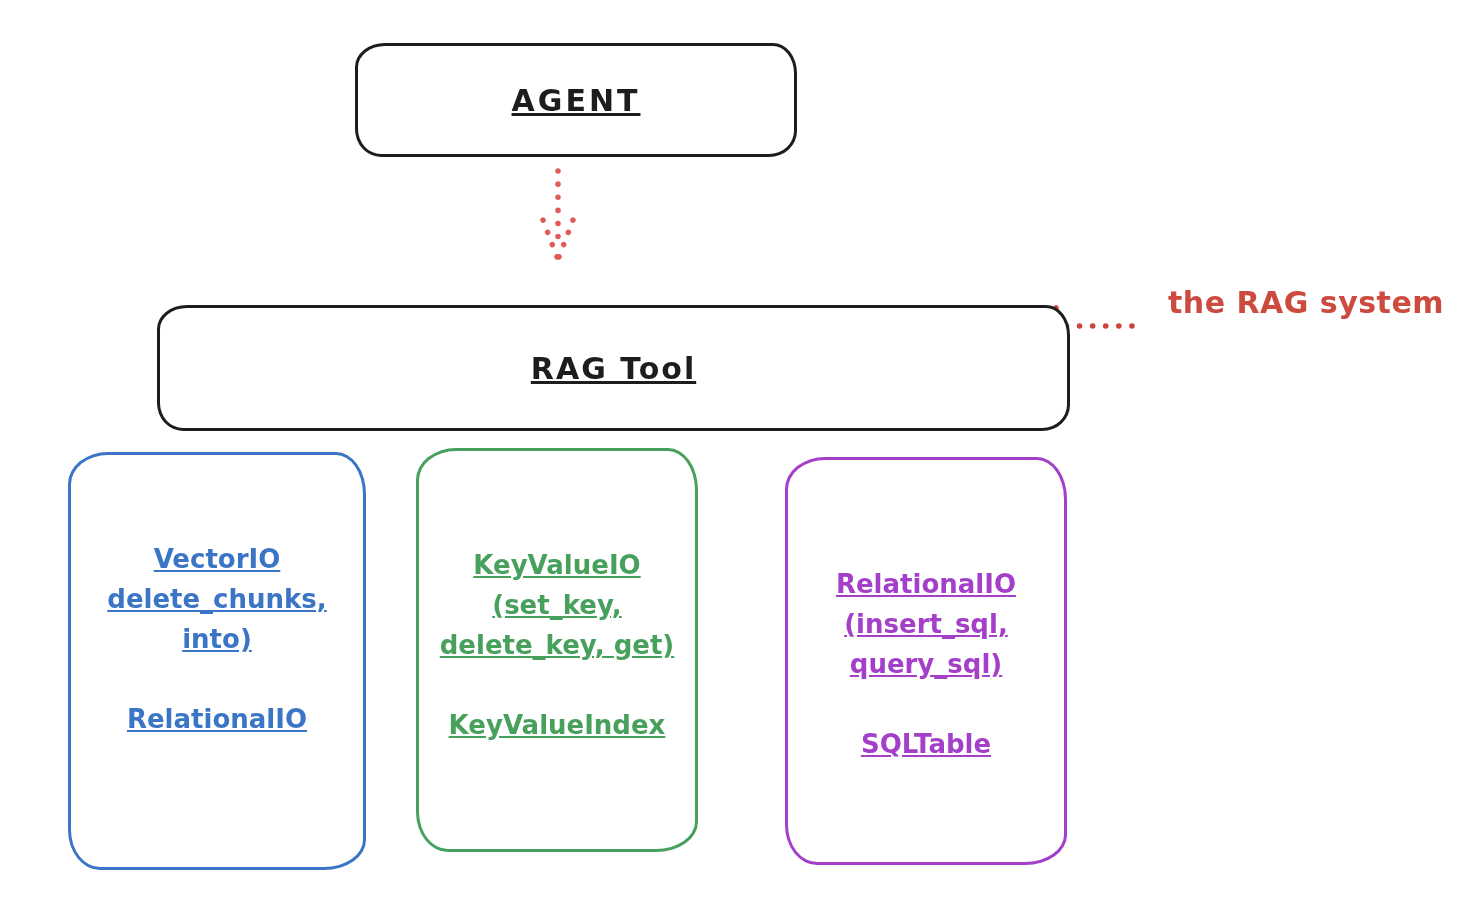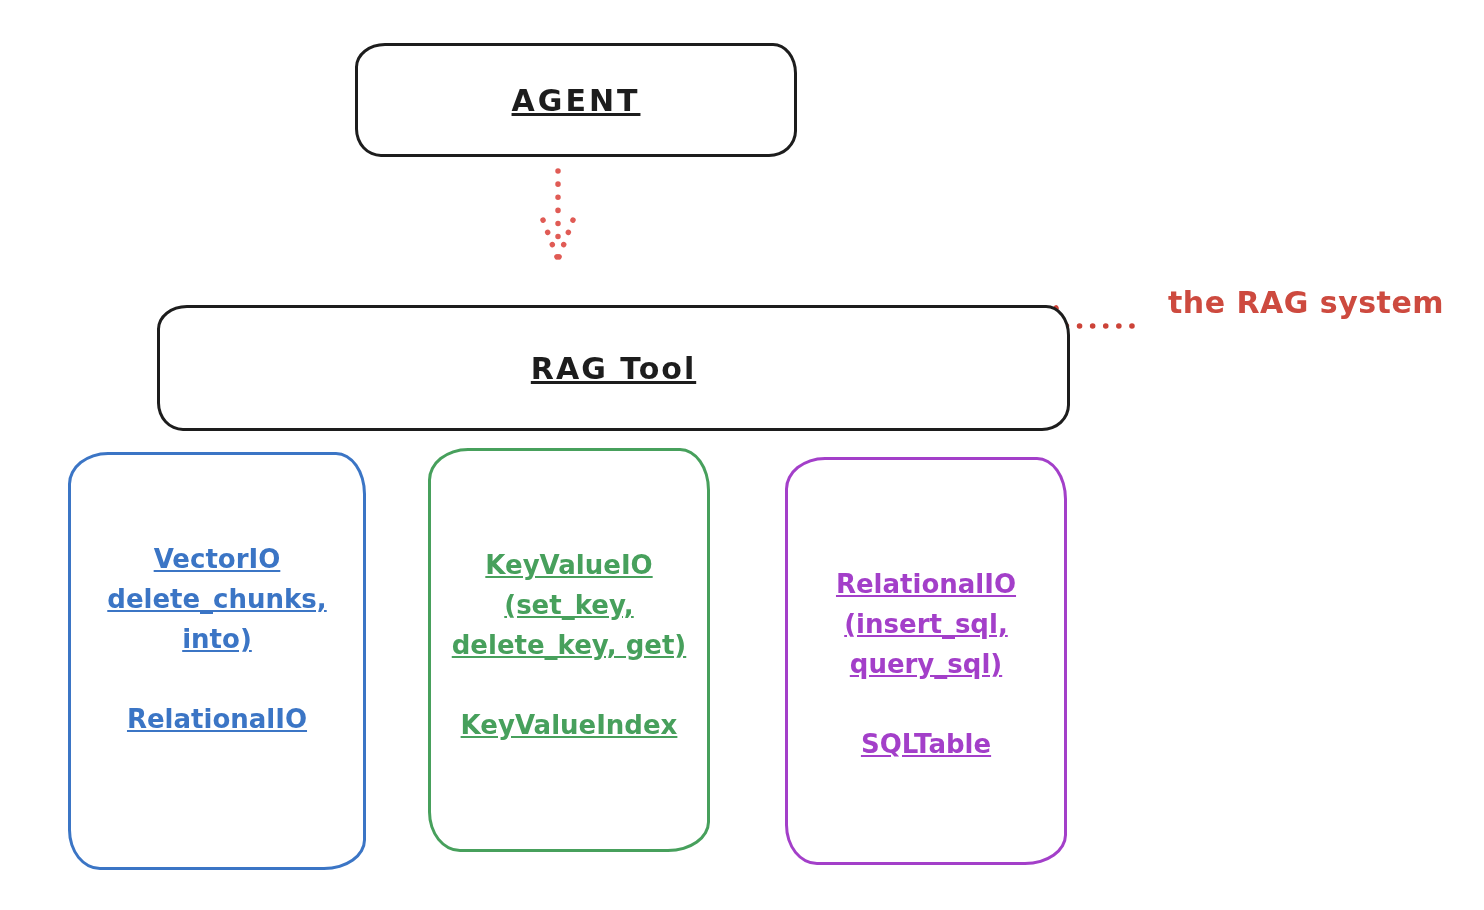--- a/index.html
+++ b/index.html
@@ -43,21 +43,21 @@
     flex-direction: column;
     justify-content: flex-start;
     text-align: center;
     font-weight: 700;
     font-size: 26px;
     line-height: 40px;
   }
   .io-box .index-label { margin-top: 40px; }
 
   .vector-box     { left: 68px;  top: 452px; width: 298px; height: 418px; border-color: #3b75c5; color: #3b75c5; padding-top: 84px; }
-  .keyvalue-box   { left: 428px; top: 448px; width: 282px; height: 404px; border-color: #47a05c; color: #47a05c; padding-top: 94px; }
+  .keyvalue-box   { left: 416px; top: 448px; width: 282px; height: 404px; border-color: #47a05c; color: #47a05c; padding-top: 94px; }
   .relational-box { left: 785px; top: 445px; width: 282px; height: 408px; border-color: #a33fc9; color: #a33fc9; padding-top: 104px; margin-top: 12px; }
 
   .annotation {
     position: absolute;
     left: 1138px;
     top: 283px;
     width: 336px;
     text-align: center;
     color: #cd4a3f;
     font-weight: 700;

